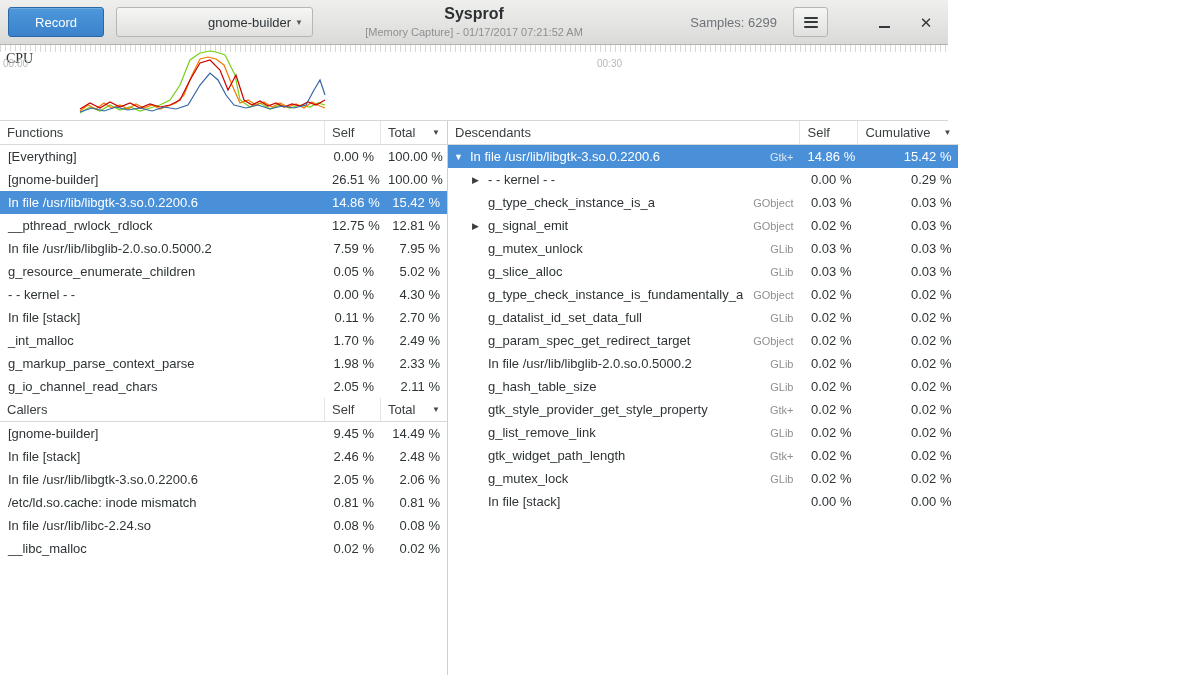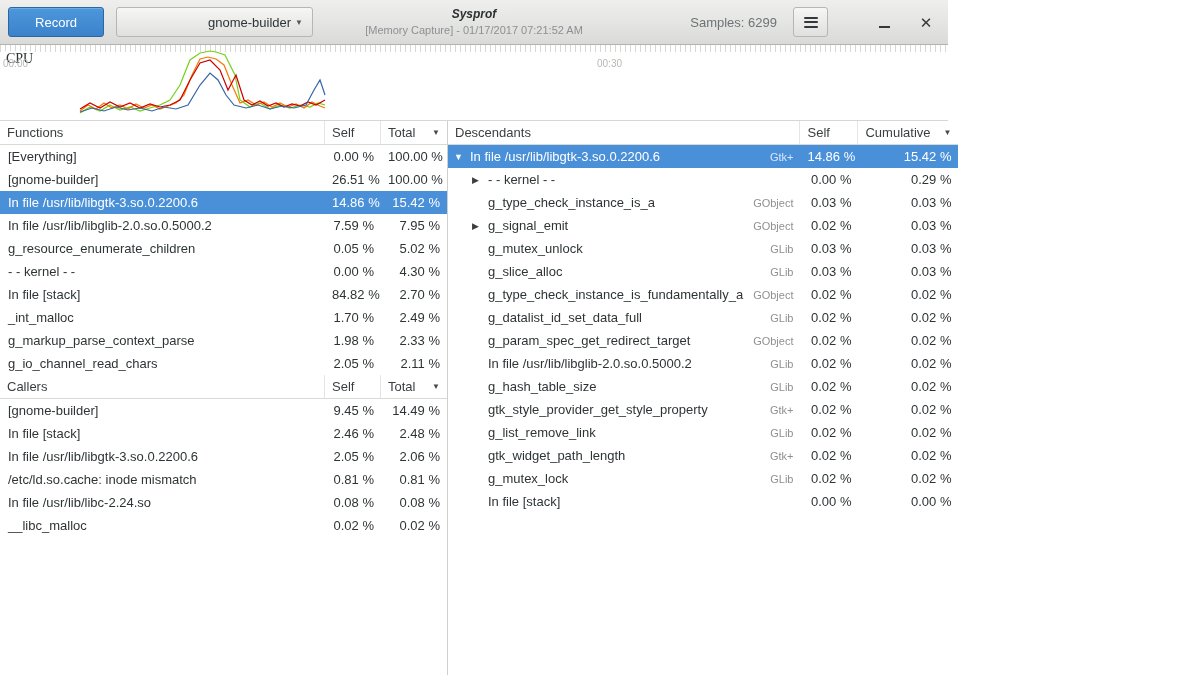--- a/index.html
+++ b/index.html
@@ -28,21 +28,21 @@
     background:linear-gradient(to bottom,#4d97db,#3b82cb);
     border-color:#2a67a4; box-shadow:inset 0 1px rgba(255,255,255,.2);
   }
   .process-btn { width:197px; padding:0 9px; }
   .process-btn .lbl { flex:1; text-align:right; }
   .process-btn .arrow { font-size:8px; color:#55585a; margin-left:4px; }
   .titlebox {
     position:absolute; left:50%; top:50%; transform:translate(-50%,-50%);
     text-align:center; line-height:1.3; pointer-events:none;
   }
-  .title { font-weight:bold; font-size:12px; color:#2c3032;font-style:italic; }
+  .title { font-weight:bold; font-size:16px; color:#2c3032; }
   .subtitle { font-size:11px; color:#8d9092; }
   .right-cluster { margin-left:auto; display:flex; align-items:center; }
   .samples { color:#6e7377; margin-right:16px; }
   .menu-btn { width:35px; margin-right:28px; }
   .hamburger i { display:block; width:14px; height:2px; background:#34393b; margin:2.5px 0; border-radius:1px; }
   .winctl { width:28px; height:28px; border:none; background:none; display:flex; align-items:center; justify-content:center; margin-left:14px; }
   .min-bar { display:block; width:11px; height:2px; background:#34393b; margin-top:9px; }
   .close-x { font-size:15px; color:#34393b; line-height:1; }
 
   
@@ -153,37 +153,42 @@
             <div class="cell name">[gnome-builder]</div>
             <div class="cell num col-self">26.51 %</div>
             <div class="cell num col-total">100.00 %</div>
           </div>
           <div class="row selected">
             <div class="cell name">In file /usr/lib/libgtk-3.so.0.2200.6</div>
             <div class="cell num col-self">14.86 %</div>
             <div class="cell num col-total">15.42 %</div>
           </div>
           <div class="row">
+            <div class="cell name">__pthread_rwlock_rdlock</div>
+            <div class="cell num col-self">12.75 %</div>
+            <div class="cell num col-total">12.81 %</div>
+          </div>
+          <div class="row">
             <div class="cell name">In file /usr/lib/libglib-2.0.so.0.5000.2</div>
             <div class="cell num col-self">7.59 %</div>
             <div class="cell num col-total">7.95 %</div>
           </div>
           <div class="row">
             <div class="cell name">g_resource_enumerate_children</div>
             <div class="cell num col-self">0.05 %</div>
             <div class="cell num col-total">5.02 %</div>
           </div>
           <div class="row">
             <div class="cell name">- - kernel - -</div>
             <div class="cell num col-self">0.00 %</div>
             <div class="cell num col-total">4.30 %</div>
           </div>
           <div class="row">
             <div class="cell name">In file [stack]</div>
-            <div class="cell num col-self">84.82 %</div>
+            <div class="cell num col-self">0.11 %</div>
             <div class="cell num col-total">2.70 %</div>
           </div>
           <div class="row">
             <div class="cell name">_int_malloc</div>
             <div class="cell num col-self">1.70 %</div>
             <div class="cell num col-total">2.49 %</div>
           </div>
           <div class="row">
             <div class="cell name">g_markup_parse_context_parse</div>
             <div class="cell num col-self">1.98 %</div>

